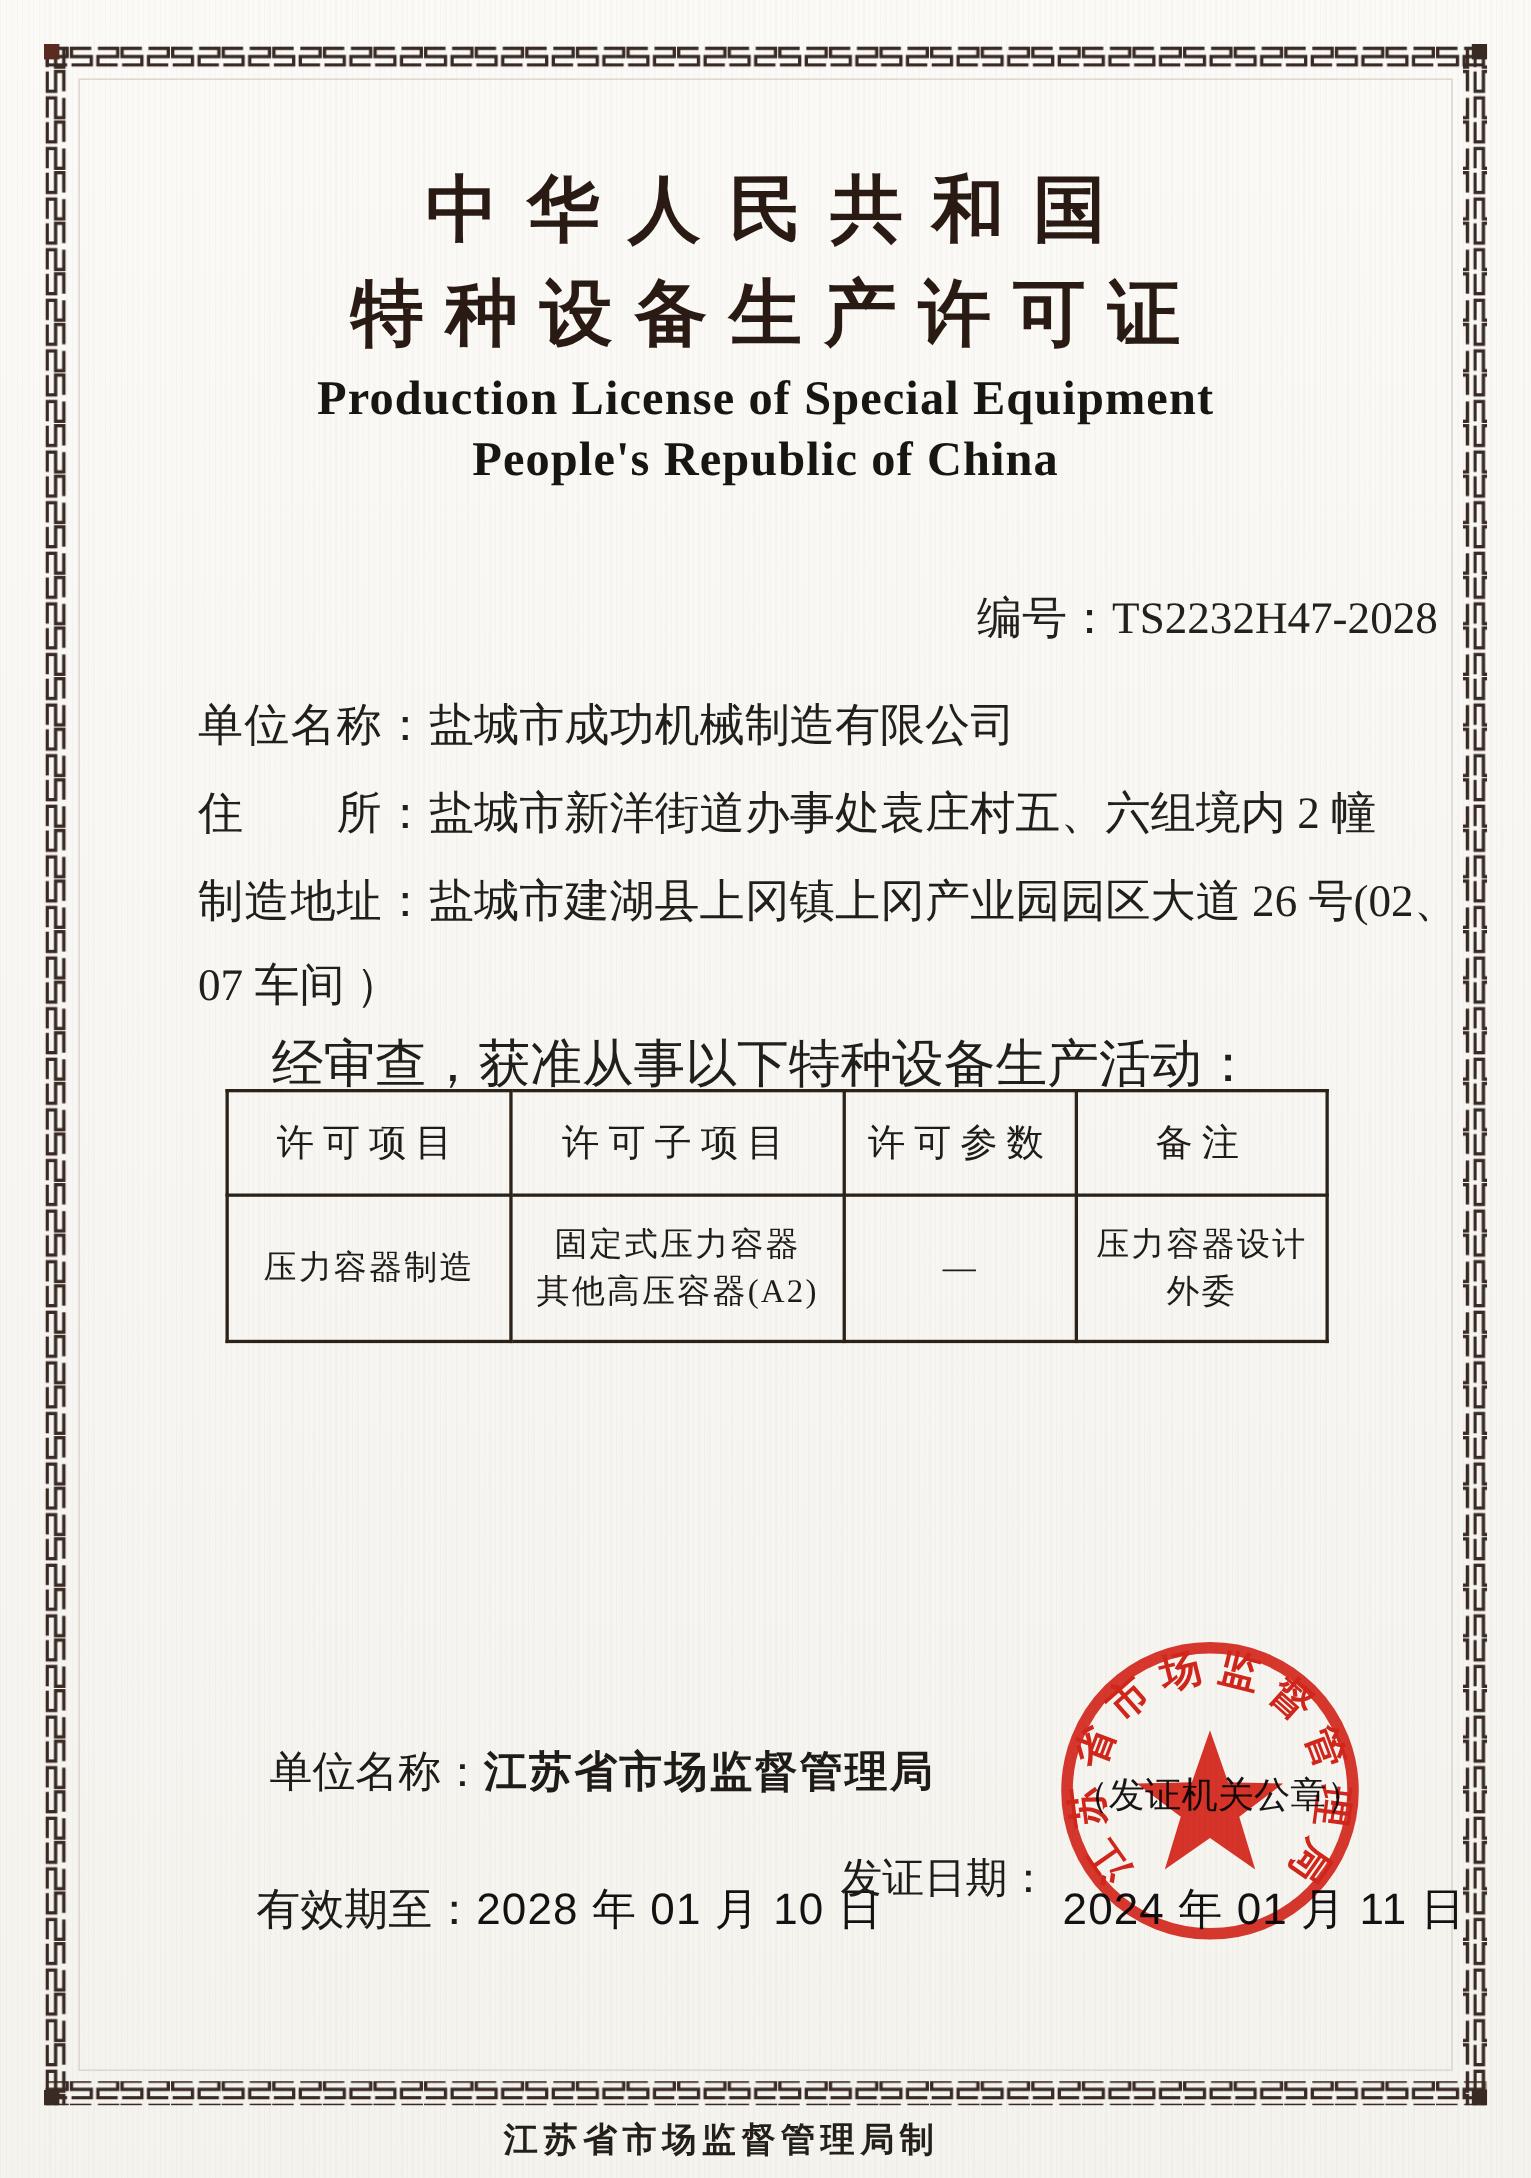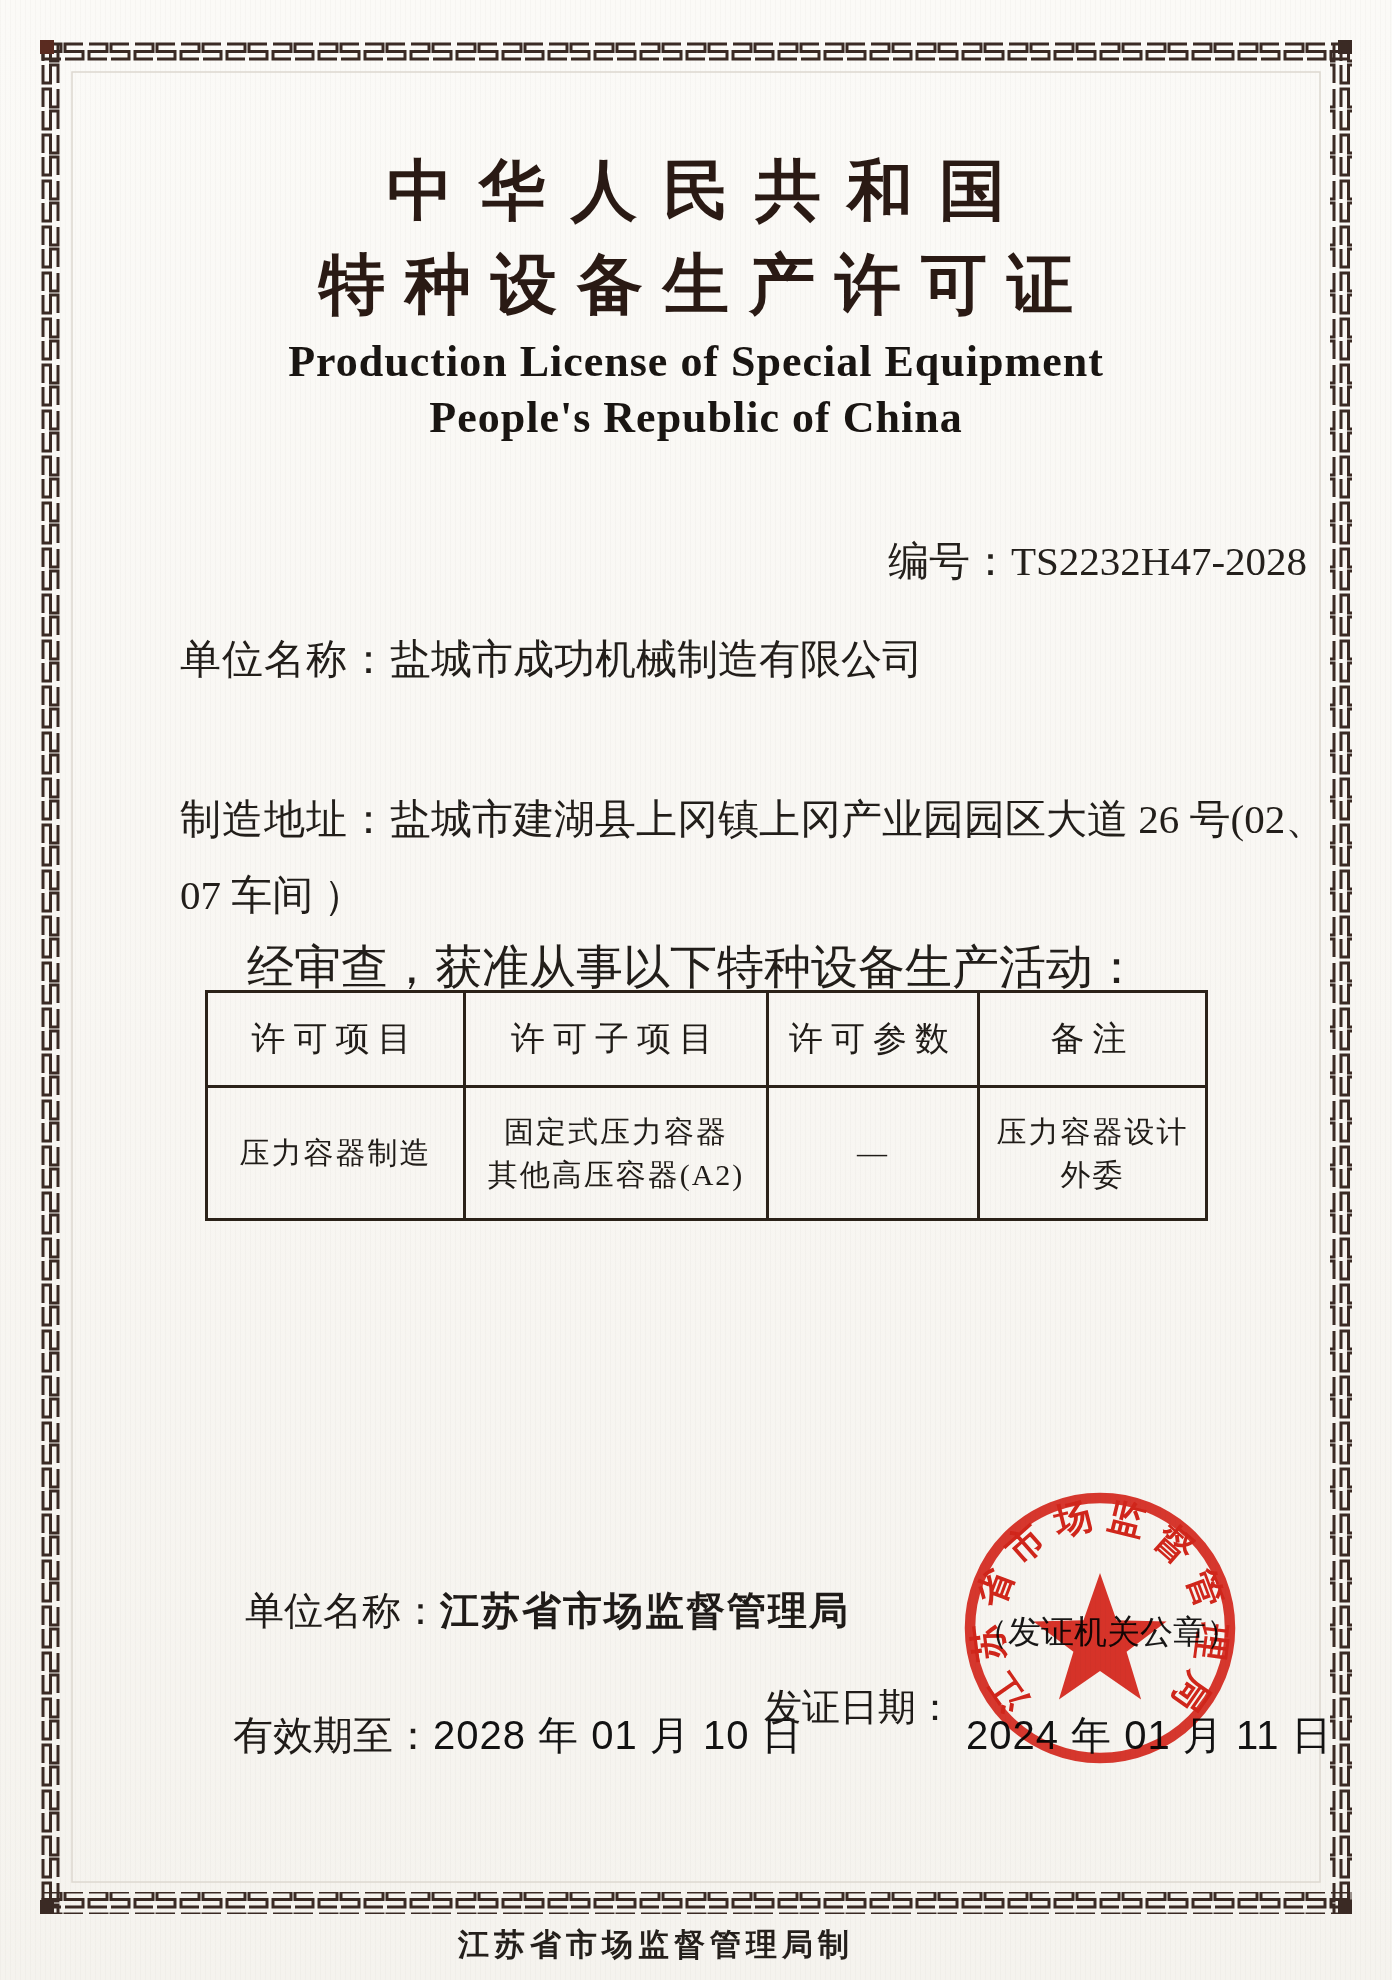--- a/index.html
+++ b/index.html
@@ -76,20 +76,23 @@
   <div class="abs center title-en" style="top:336px;">Production License of Special Equipment</div>
   <div class="abs center title-en" style="top:392px;">People's Republic of China</div>
 
   <div class="abs lic" style="left:888px;top:534px;">
     <span>编号：</span><span>TS2232H47-2028</span>
   </div>
 
   <div class="abs field" style="left:180px;top:632px;">
     <span class="lab">单位名称：</span><span>盐城市成功机械制造有限公司</span>
   </div>
+  <div class="abs field" style="left:180px;top:712px;">
+    <span class="lab">住　　所：</span><span>盐城市新洋街道办事处袁庄村五、六组境内 2 幢</span>
+  </div>
   <div class="abs field" style="left:180px;top:792px;">
     <span class="lab">制造地址：</span><span>盐城市建湖县上冈镇上冈产业园园区大道 26 号(02、</span>
   </div>
   <div class="abs field" style="left:180px;top:868px;">07 车间 ）</div>
 
   <div class="abs intro" style="left:247px;top:936px;">经审查，获准从事以下特种设备生产活动：</div>
 
   <table class="lic-table">
     <tbody>
         <tr>

